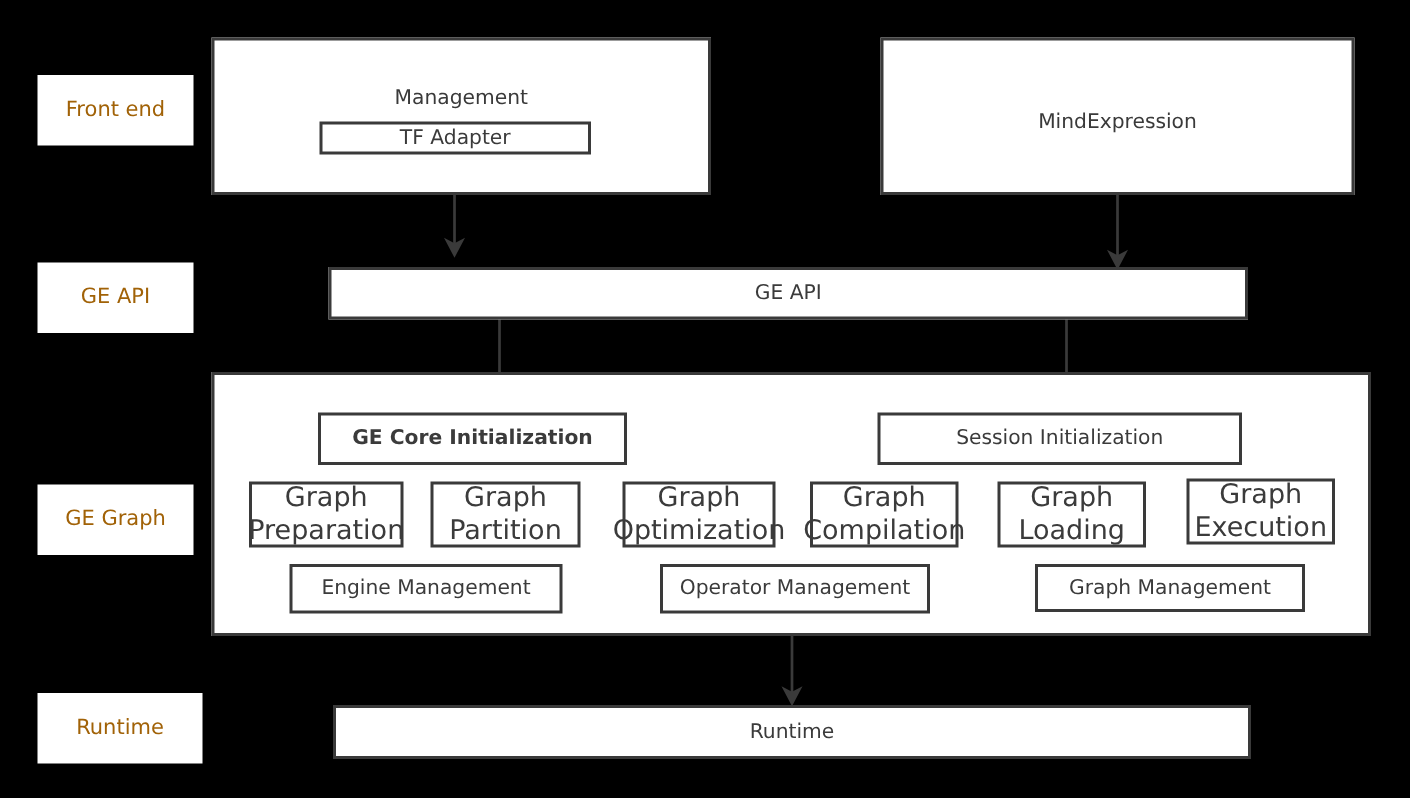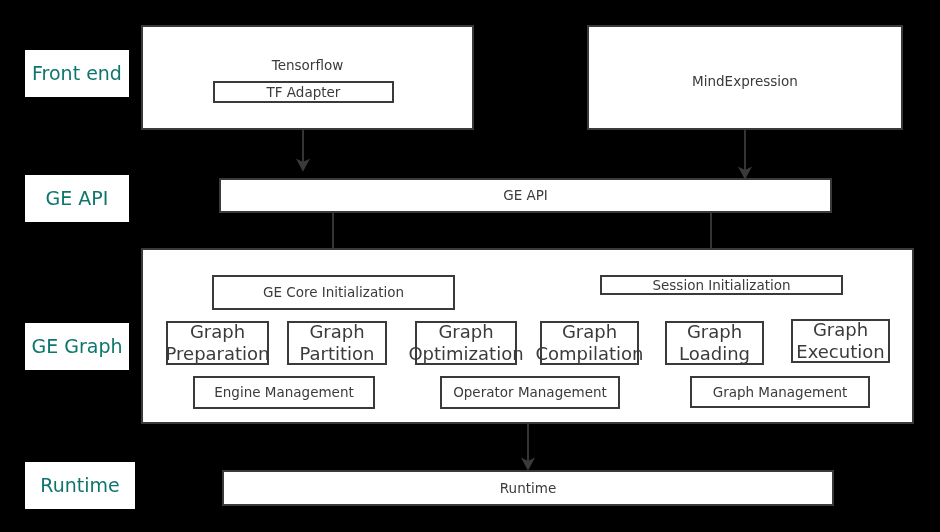--- a/index.html
+++ b/index.html
@@ -23,22 +23,22 @@
     box-sizing: border-box;
     display: flex;
     align-items: center;
     justify-content: center;
     text-align: center;
     line-height: 1.22;
   }
   
   .stage-label {
     border: none;
-    font-size: 19px;
-    color: #0f766e;
+    font-size: 14px;
+    color: #a16207;
   }
   
   .outlined {
     border: 2px solid #3a3a3a;
   }
   
   .container-box {
     border: 2px solid #3a3a3a;
     background: #ffffff;
     display: block;
@@ -101,36 +101,36 @@
 
   <div class="box stage-label lbl" style="left:25px; top:50px; width:104px; height:47px;">Front end</div>
 
   <div class="box stage-label lbl" style="left:25px; top:175px; width:104px; height:47px;">GE API</div>
 
   <div class="box stage-label lbl" style="left:25px; top:323px; width:104px; height:47px;">GE Graph</div>
 
   <div class="box stage-label lbl" style="left:25px; top:462px; width:110px; height:47px;">Runtime</div>
 
   <div class="box container-box" style="left:141px; top:25px; width:333px; height:105px;">
-    <div class="container-title f135 lbl" style="top:30px;">Tensorflow</div>
+    <div class="container-title f135 lbl" style="top:30px;">Management</div>
   </div>
 
   <div class="box outlined f135 lbl" style="left:213px; top:81px; width:181px; height:22px;">TF Adapter</div>
 
   <div class="box container-box" style="left:587px; top:25px; width:316px; height:105px;">
     <div class="container-title f135 lbl" style="top:46px;">MindExpression</div>
   </div>
 
   <div class="box outlined f135 lbl" style="left:219px; top:178px; width:613px; height:35px;">GE API</div>
 
   <div class="box container-box" style="left:141px; top:248px; width:773px; height:176px;"></div>
 
-  <div class="box outlined f135 lbl" style="left:212px; top:275px; width:243px; height:35px;">GE Core Initialization</div>
+  <div class="box outlined f135 lbl" style="left:212px; top:275px; width:206px; height:35px;font-weight:bold;">GE Core Initialization</div>
 
-  <div class="box outlined f135 lbl" style="left:600px; top:275px; width:243px; height:20px;">Session Initialization</div>
+  <div class="box outlined f135 lbl" style="left:585px; top:275px; width:243px; height:35px;">Session Initialization</div>
 
   <div class="box outlined f13 lbl" style="left:166px; top:321px; width:103px; height:44px;">Graph
 Preparation</div>
 
   <div class="box outlined f13 lbl" style="left:287px; top:321px; width:100px; height:44px;">Graph
 Partition</div>
 
   <div class="box outlined f13 lbl" style="left:415px; top:321px; width:102px; height:44px;">Graph
 Optimization</div>
 

